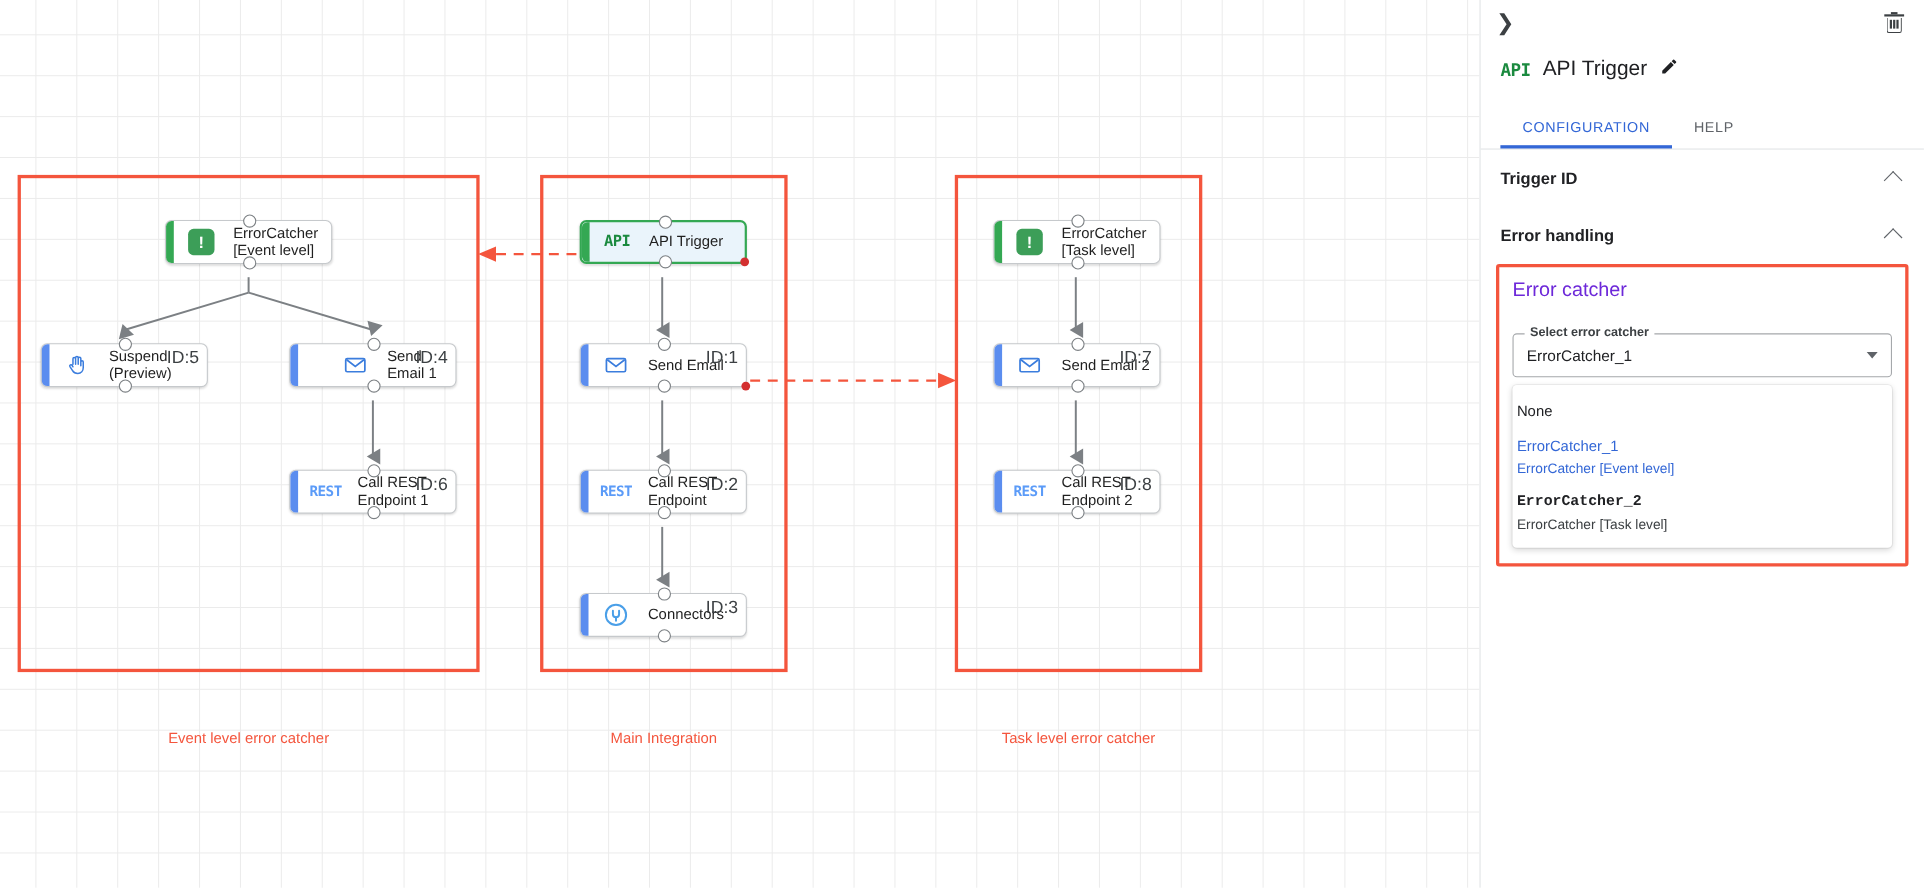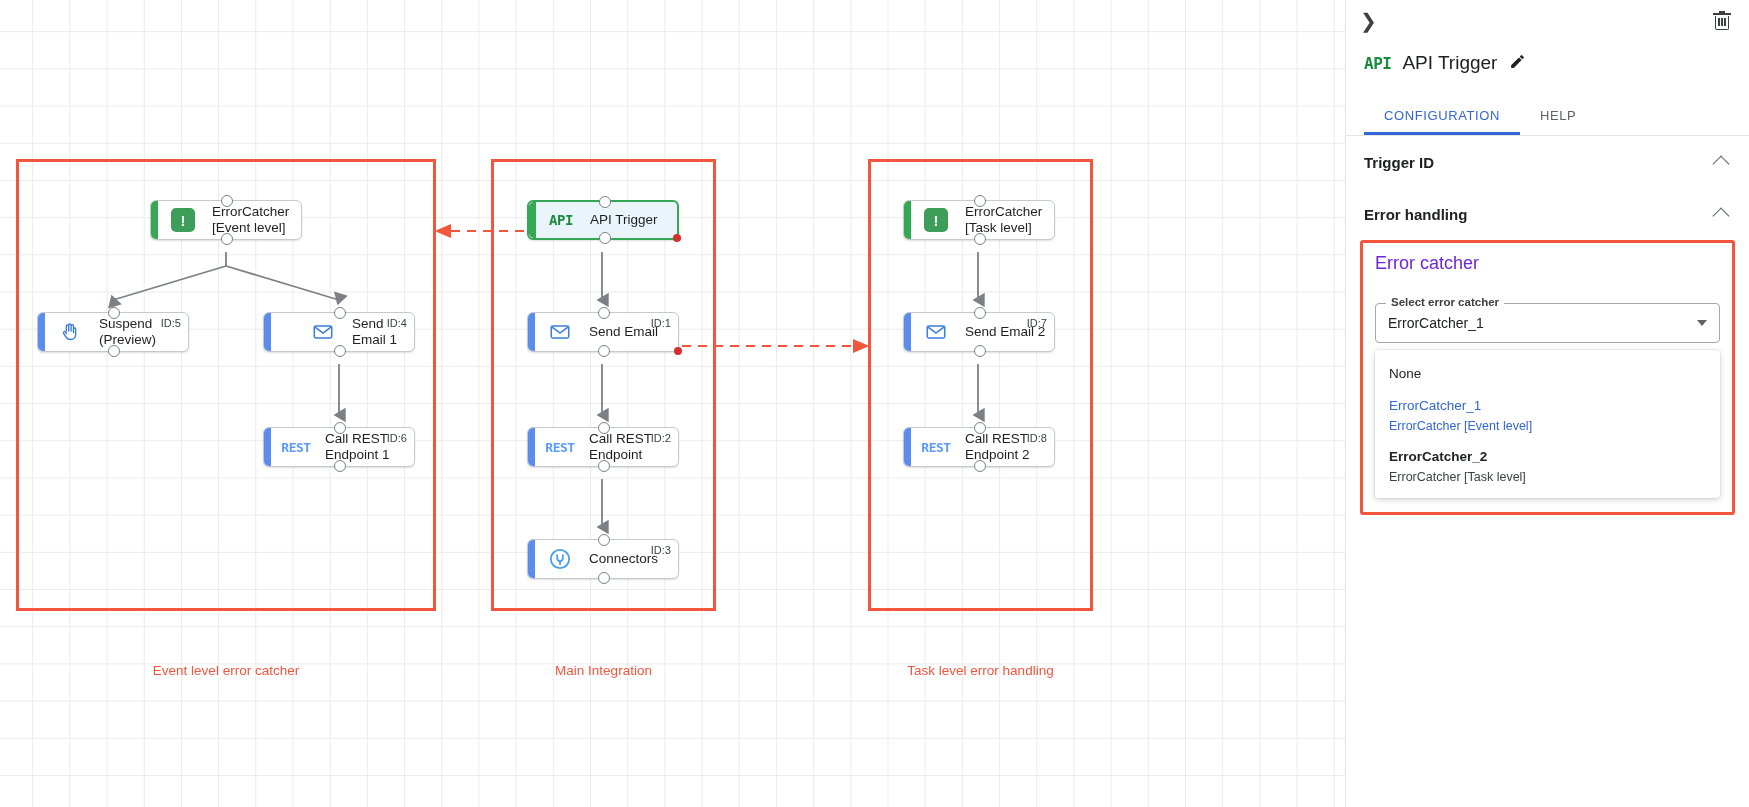--- a/index.html
+++ b/index.html
@@ -51,21 +51,21 @@
   .node .ico{
     width:30px;height:30px;margin-left:17px;
     display:flex;align-items:center;justify-content:center;
     flex:0 0 auto;
   }
   .node .nlabel{
     margin-left:14px;font-size:13.5px;color:#1f1f1f;line-height:1.16;
     white-space:pre-line;
   }
   .node .idbadge{
-    position:absolute;right:7px;top:4px;font-size:11px;color:#3c4043;
+    position:absolute;right:7px;top:4px;font-size:16px;color:#3c4043;
   }
   .errdot{
     position:absolute;width:8px;height:8px;border-radius:50%;
     background:#d32f2f;right:-4px;bottom:-4px;
   }
   
   .port{
     position:absolute;width:12px;height:12px;border-radius:50%;
     background:#ffffff;border:1.6px solid #7c8084;box-sizing:border-box;
   }
@@ -142,26 +142,26 @@
   .sel .flabel{
     position:absolute;top:-8px;left:10px;background:#ffffff;padding:0 5px;
     font-size:11.5px;color:#3c4043;font-weight:bold;
   }
   .caret{width:0;height:0;border-left:5px solid transparent;border-right:5px solid transparent;border-top:6px solid #5f6368;}
   .menu{
     margin-top:7px;background:#ffffff;border-radius:4px;
     box-shadow:0 2px 6px rgba(0,0,0,0.17), 0 0 0 1px rgba(0,0,0,0.05);
     padding:8px 0 6px 0;
   }
-  .mi{padding:6px 14px;cursor:pointer;}
+  .mi{padding:6px 4px;cursor:pointer;}
   .mi .m1{font-size:13.5px;color:#202124;line-height:1.5;}
   .mi .m2{font-size:12.5px;color:#3c4043;line-height:1.5;}
   .mi.sel-opt .m1{color:#3367d6;}
   .mi.sel-opt .m2{color:#3367d6;}
-  .mi.strong .m1{font-weight:bold;}
+  .mi.strong .m1{font-weight:bold;font-family:Liberation Mono, monospace;}
   .mi-action{padding:10px 14px 4px 14px;font-size:13px;color:#3367d6;letter-spacing:0.5px;cursor:pointer;}
 </style>
 </head>
 <body>
 
 <div id="canvas">
 
   <svg id="canvas-svg">
     <defs>
       <marker id="arr" markerWidth="9" markerHeight="9" refX="4.5" refY="4.5" orient="auto">
@@ -187,21 +187,21 @@
     <path d="M524,231 L438,231" stroke="#f4553d" stroke-width="2.2" fill="none" stroke-dasharray="9,7" marker-end="url(#arrRed)"></path>
     <path d="M666,346 L866,346" stroke="#f4553d" stroke-width="2.2" fill="none" stroke-dasharray="9,7" marker-end="url(#arrRed)"></path>
   </svg>
 
   <div id="groups-host">
       <div class="group-box" style="left: 16px; top: 159px; width: 420px; height: 452px;"></div>
       <div class="group-label" style="left: 16px; top: 663px; width: 420px;">Event level error catcher</div>
       <div class="group-box" style="left: 491px; top: 159px; width: 225px; height: 452px;"></div>
       <div class="group-label" style="left: 491px; top: 663px; width: 225px;">Main Integration</div>
       <div class="group-box" style="left: 868px; top: 159px; width: 225px; height: 452px;"></div>
-      <div class="group-label" style="left: 868px; top: 663px; width: 225px;">Task level error handling</div>
+      <div class="group-label" style="left: 868px; top: 663px; width: 225px;">Task level error catcher</div>
     </div>
 
   <div id="nodes-host">
       <div class="node green" style="left: 150px; top: 200px; width: 152px; height: 40px;">
         <span class="accent"></span>
         <span class="ico">
           <span class="gi-errbox">!</span>
         </span>
         <span class="nlabel">ErrorCatcher
 [Event level]</span>

